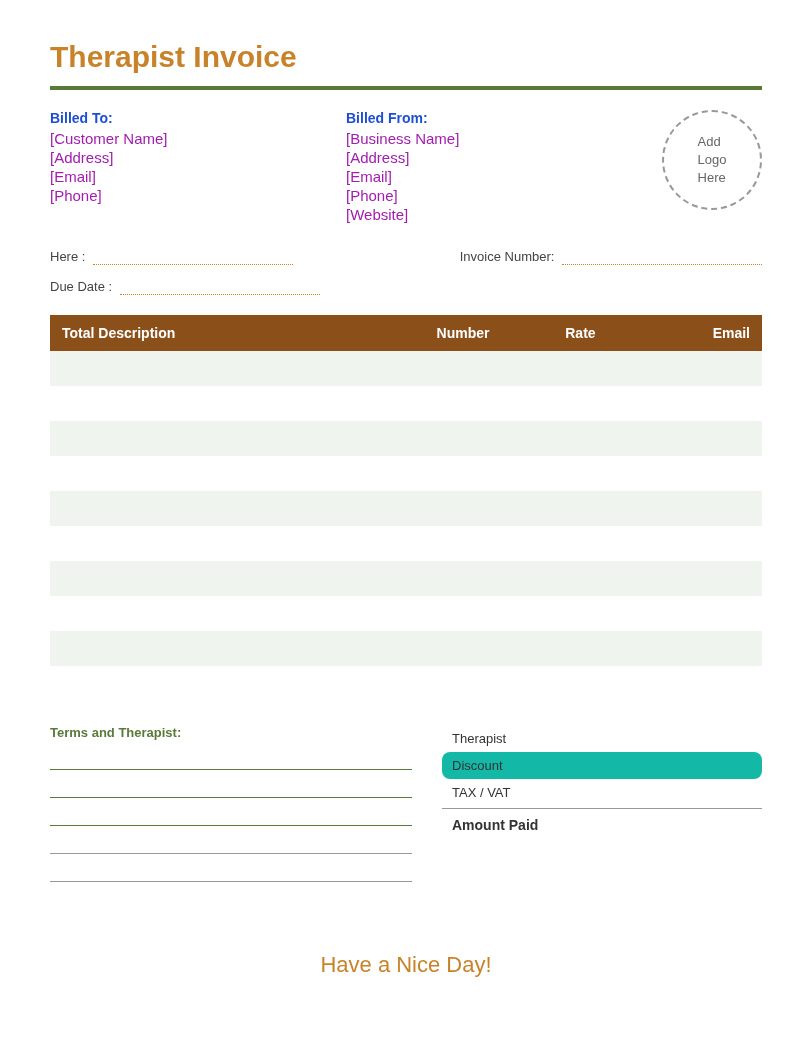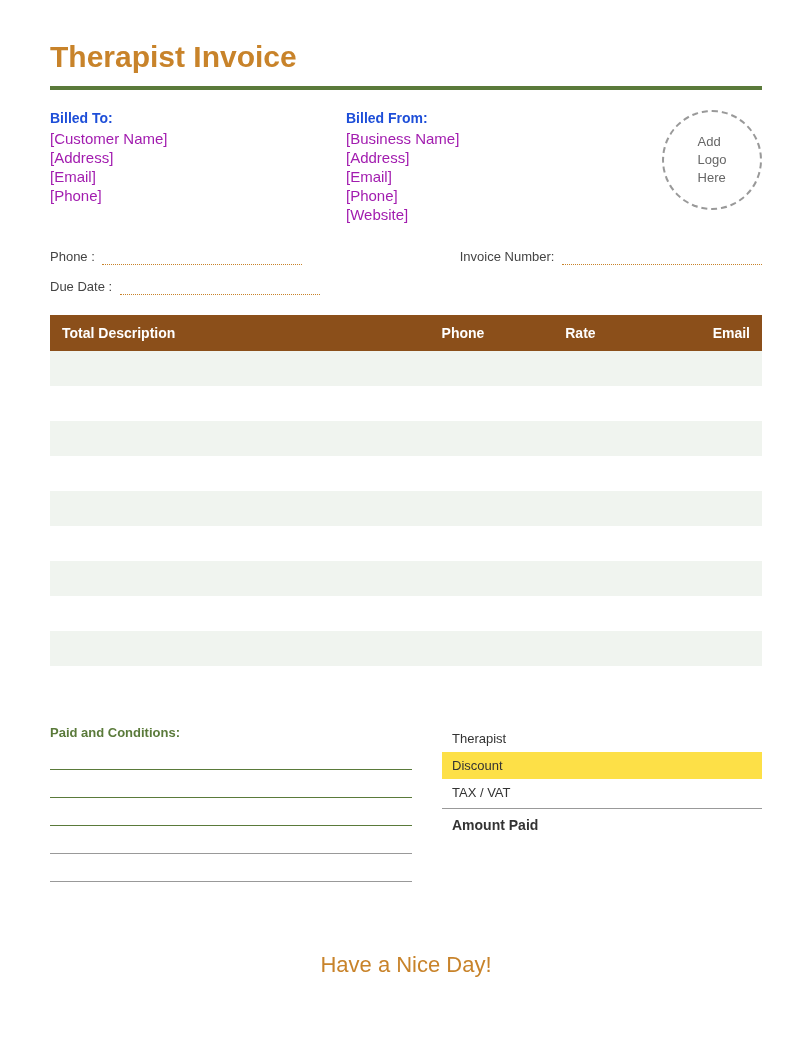--- a/index.html
+++ b/index.html
@@ -167,21 +167,22 @@
     }
 
     .summary-row {
       display: flex;
       justify-content: space-between;
       padding: 6px 10px;
       font-size: 13px;
     }
 
     .summary-row.shaded {
-      background: #fde047;
+      background: #14b8a6;
+      border-radius: 8px;
     }
 
     .summary-row.bold-row {
       font-weight: bold;
       font-size: 14px;
     }
 
     .summary-divider {
       height: 1px;
       background: #999;
@@ -234,39 +235,39 @@
       <p>[Website]</p>
     </div>
   </div>
 
   <div class="logo-placeholder">Add<br>Logo<br>Here</div>
 </div>
 
 <div class="dates-section">
   <div class="dates-row">
     <div class="date-row">
-      <span class="label">Phone :</span>
+      <span class="label">Here :</span>
       <span class="date-line">&nbsp;&nbsp;&nbsp;&nbsp;&nbsp;&nbsp;&nbsp;&nbsp;&nbsp;&nbsp;&nbsp;&nbsp;&nbsp;&nbsp;&nbsp;&nbsp;&nbsp;&nbsp;&nbsp;&nbsp;&nbsp;&nbsp;&nbsp;&nbsp;&nbsp;&nbsp;&nbsp;&nbsp;&nbsp;&nbsp;&nbsp;&nbsp;&nbsp;&nbsp;&nbsp;&nbsp;&nbsp;&nbsp;&nbsp;&nbsp;&nbsp;&nbsp;&nbsp;&nbsp;&nbsp;&nbsp;</span>
     </div>
     <div class="date-row">
       <span class="label">Invoice Number:</span>
       <span class="date-line">&nbsp;&nbsp;&nbsp;&nbsp;&nbsp;&nbsp;&nbsp;&nbsp;&nbsp;&nbsp;&nbsp;&nbsp;&nbsp;&nbsp;&nbsp;&nbsp;&nbsp;&nbsp;&nbsp;&nbsp;&nbsp;&nbsp;&nbsp;&nbsp;&nbsp;&nbsp;&nbsp;&nbsp;&nbsp;&nbsp;&nbsp;&nbsp;&nbsp;&nbsp;&nbsp;&nbsp;&nbsp;&nbsp;&nbsp;&nbsp;&nbsp;&nbsp;&nbsp;&nbsp;&nbsp;&nbsp;</span>
     </div>
   </div>
   <div class="date-row">
     <span class="label">Due Date :</span>
     <span class="date-line">&nbsp;&nbsp;&nbsp;&nbsp;&nbsp;&nbsp;&nbsp;&nbsp;&nbsp;&nbsp;&nbsp;&nbsp;&nbsp;&nbsp;&nbsp;&nbsp;&nbsp;&nbsp;&nbsp;&nbsp;&nbsp;&nbsp;&nbsp;&nbsp;&nbsp;&nbsp;&nbsp;&nbsp;&nbsp;&nbsp;&nbsp;&nbsp;&nbsp;&nbsp;&nbsp;&nbsp;&nbsp;&nbsp;</span>
   </div>
 </div>
 
 <table class="invoice-table">
   <thead>
     <tr>
       <th style="width:50%">Total Description</th>
-      <th class="center" style="width:16%">Phone</th>
+      <th class="center" style="width:16%">Number</th>
       <th class="center" style="width:17%">Rate</th>
       <th class="right" style="width:17%">Email</th>
     </tr>
   </thead>
   <tbody id="invoice-tbody">
   <tr>
         <td>&nbsp;</td>
         <td style="text-align: center;">&nbsp;</td>
         <td style="text-align: center;">&nbsp;</td>
         <td style="text-align: right;">&nbsp;</td>
@@ -324,21 +325,21 @@
         <td style="text-align: center;">&nbsp;</td>
         <td style="text-align: center;">&nbsp;</td>
         <td style="text-align: right;">&nbsp;</td>
       </tr>
     </tbody>
 </table>
 
 <div class="bottom-section">
 
   <div class="terms-section">
-    <div class="terms-label">Paid and Conditions:</div>
+    <div class="terms-label">Terms and Therapist:</div>
     <div class="terms-line"></div>
     <div class="terms-line"></div>
     <div class="terms-line"></div>
     <div class="terms-line-plain"></div>
     <div class="terms-line-plain"></div>
   </div>
 
   <div class="summary-section">
     <div class="summary-row">
       <span>Therapist</span>

